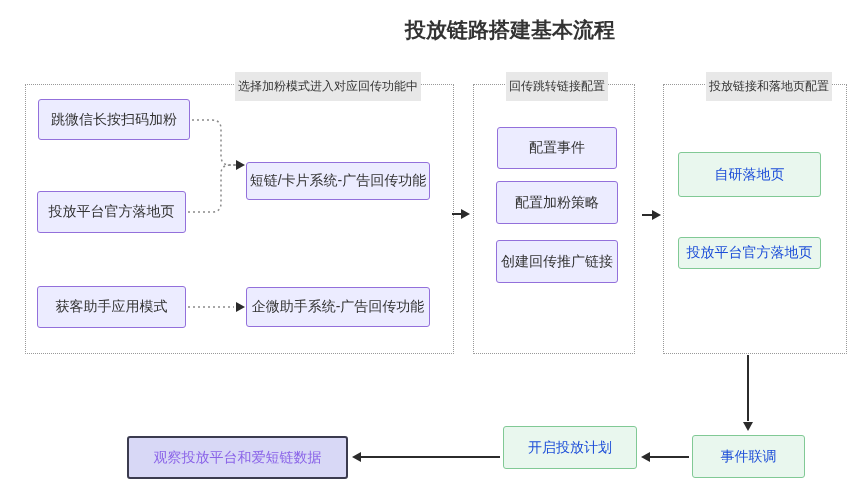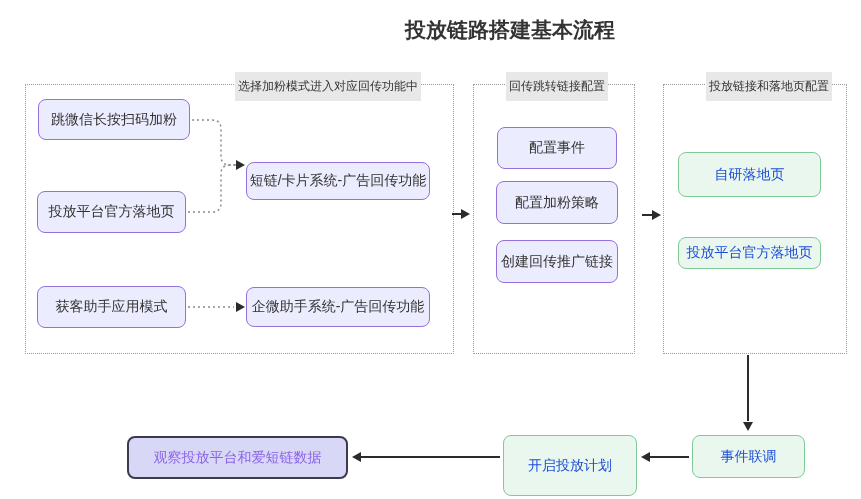--- a/index.html
+++ b/index.html
@@ -7,21 +7,21 @@
   #stage{position:relative;width:861px;height:499px;background:#ffffff;overflow:hidden;}
 
   .title{position:absolute;top:16px;left:510px;transform:translateX(-50%);
          font-size:21px;font-weight:700;color:#333;white-space:nowrap;}
 
   .group{position:absolute;border:1px dotted #999;border-radius:1px;background:transparent;}
   .group-label{position:absolute;transform:translateX(-50%);background:#e8e8e8;
                color:#333;font-size:12px;padding:6px 3px;white-space:nowrap;z-index:3;}
 
   .node{position:absolute;display:flex;align-items:center;justify-content:center;
-        font-size:14px;text-align:center;border-radius:8px;box-sizing:border-box;
+        font-size:14px;text-align:center;border-radius:3px;box-sizing:border-box;
         white-space:nowrap;z-index:2;}
   .node-purple{background:#ECECFF;border:1px solid #9370DB;color:#333;}
   .node-green{background:#E9F7EE;border:1px solid #81C995;color:#1d4ed8;}
   .node-observe{background:#D8D8F6;border:2px solid #3B3B4F;color:#8A63E8;}
 
   svg.wires{position:absolute;left:0;top:0;z-index:1;pointer-events:none;}
   .dotted{stroke:#8a8a8a;stroke-width:1.5;fill:none;stroke-dasharray:2,3;}
   .solid{stroke:#2b2b2b;stroke-width:2;fill:none;}
   .head{fill:#2b2b2b;stroke:none;}
 </style>
@@ -90,20 +90,20 @@
   <div class="node node-green" style="left:678px;top:152px;width:143px;height:45px;">
     <span>自研落地页</span>
   </div>
   <div class="node node-green" style="left:678px;top:237px;width:143px;height:32px;">
     <span>投放平台官方落地页</span>
   </div>
 
   <div class="node node-green" style="left:692px;top:435px;width:113px;height:43px;">
     <span>事件联调</span>
   </div>
-  <div class="node node-green" style="left:503px;top:435px;width:134px;height:61px;">
+  <div class="node node-green" style="left:503px;top:426px;width:134px;height:43px;">
     <span>开启投放计划</span>
   </div>
   <div class="node node-observe" style="left:127px;top:436px;width:221px;height:43px;">
     <span>观察投放平台和爱短链数据</span>
   </div>
 
 </div>
 
 </body></html>

